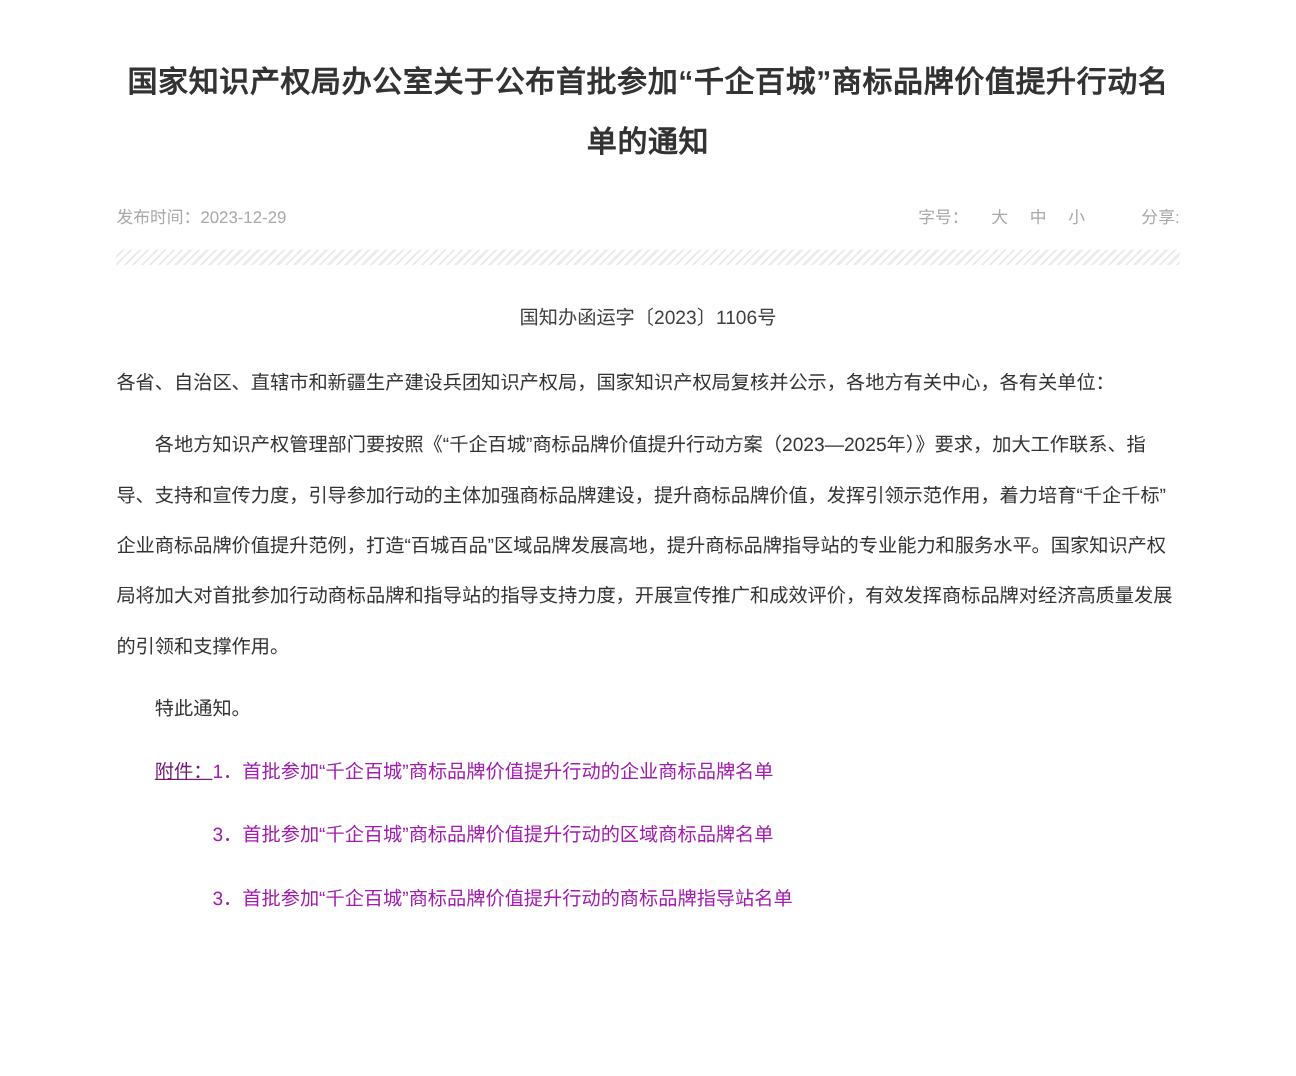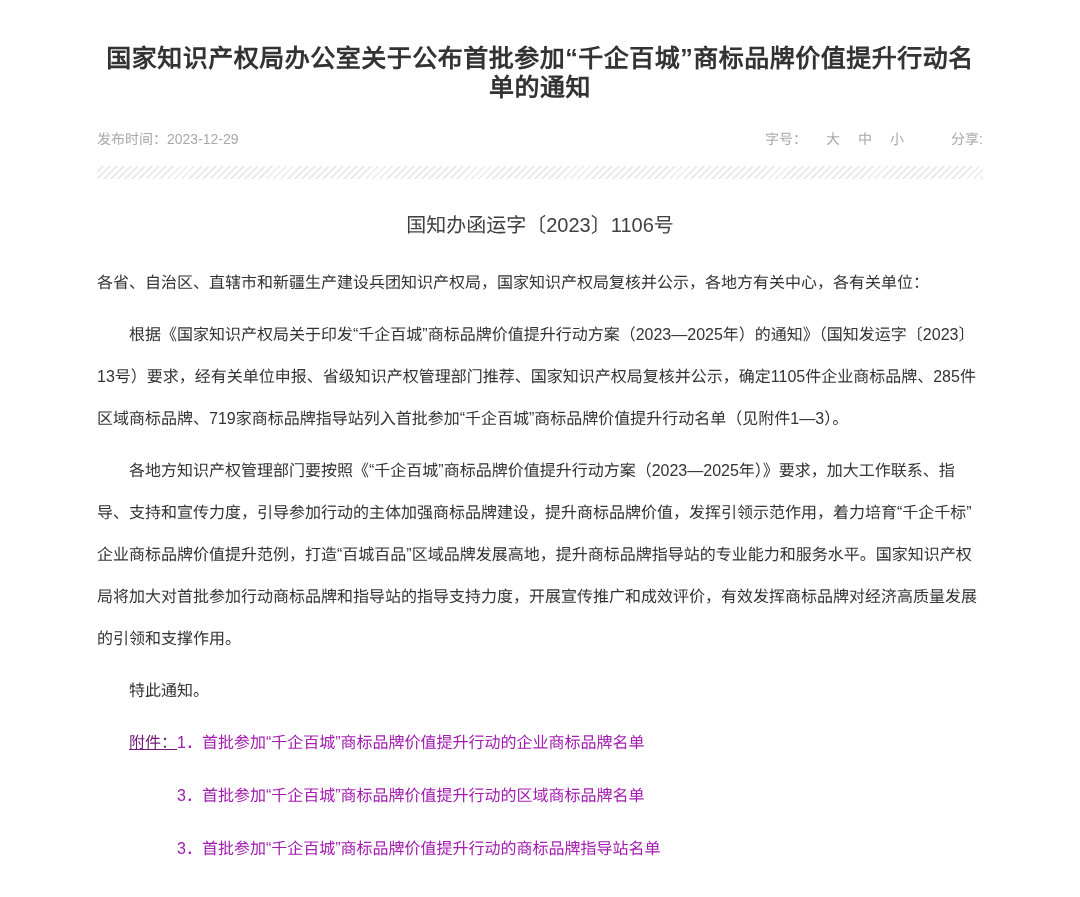--- a/index.html
+++ b/index.html
@@ -14,21 +14,21 @@
     color: #333333;
   }
   .container {
     width: 886px;
     margin: 0 auto;
     padding-top: 44px;
   }
   .article-title {
     font-size: 25px;
     font-weight: 700;
-    line-height: 29px;
+    line-height: 50px;
     text-align: center;
     color: #333333;
     letter-spacing: 0.5px;
   }
   .meta-row {
     margin-top: 26px;
     display: flex;
     justify-content: space-between;
     align-items: flex-start;
     font-size: 14px;
@@ -49,21 +49,21 @@
       135deg,
       #ffffff 0px,
       #ffffff 3px,
       #ececec 3px,
       #ececec 5px
     );
   }
   .doc-number {
     margin-top: 30px;
     text-align: center;
-    font-size: 20px;
+    font-size: 16px;
     color: #404040;
   }
   .body-text {
     margin-top: 24px;
     font-size: 16px;
     line-height: 42px;
     color: #333333;
   }
   .para { margin-top: 10px; }
   .para.indent { text-indent: 2em; }
@@ -109,21 +109,20 @@
   </div>
 
   <div class="hatch-divider"></div>
 
   <div class="doc-number">国知办函运字〔2023〕1106号</div>
 
   <div class="body-text">
 
     <p class="para">各省、自治区、直辖市和新疆生产建设兵团知识产权局，国家知识产权局复核并公示，各地方有关中心，各有关单位：</p>
 
-    <p class="para indent">根据《国家知识产权局关于印发“千企百城”商标品牌价值提升行动方案（2023—2025年）的通知》（国知发运字〔2023〕13号）要求，经有关单位申报、省级知识产权管理部门推荐、国家知识产权局复核并公示，确定1105件企业商标品牌、285件区域商标品牌、719家商标品牌指导站列入首批参加“千企百城”商标品牌价值提升行动名单（见附件1—3）。</p>
 
     <p class="para indent">各地方知识产权管理部门要按照《“千企百城”商标品牌价值提升行动方案（2023—2025年）》要求，加大工作联系、指导、支持和宣传力度，引导参加行动的主体加强商标品牌建设，提升商标品牌价值，发挥引领示范作用，着力培育“千企千标”企业商标品牌价值提升范例，打造“百城百品”区域品牌发展高地，提升商标品牌指导站的专业能力和服务水平。国家知识产权局将加大对首批参加行动商标品牌和指导站的指导支持力度，开展宣传推广和成效评价，有效发挥商标品牌对经济高质量发展的引领和支撑作用。</p>
 
     <p class="para indent">特此通知。</p>
 
     <div class="attachments">
       <div class="attachment-first">
         <span class="attachment-label">附件：</span><a class="attachment-link">1．首批参加“千企百城”商标品牌价值提升行动的企业商标品牌名单</a>
       </div>
       <div class="attachment-line">

